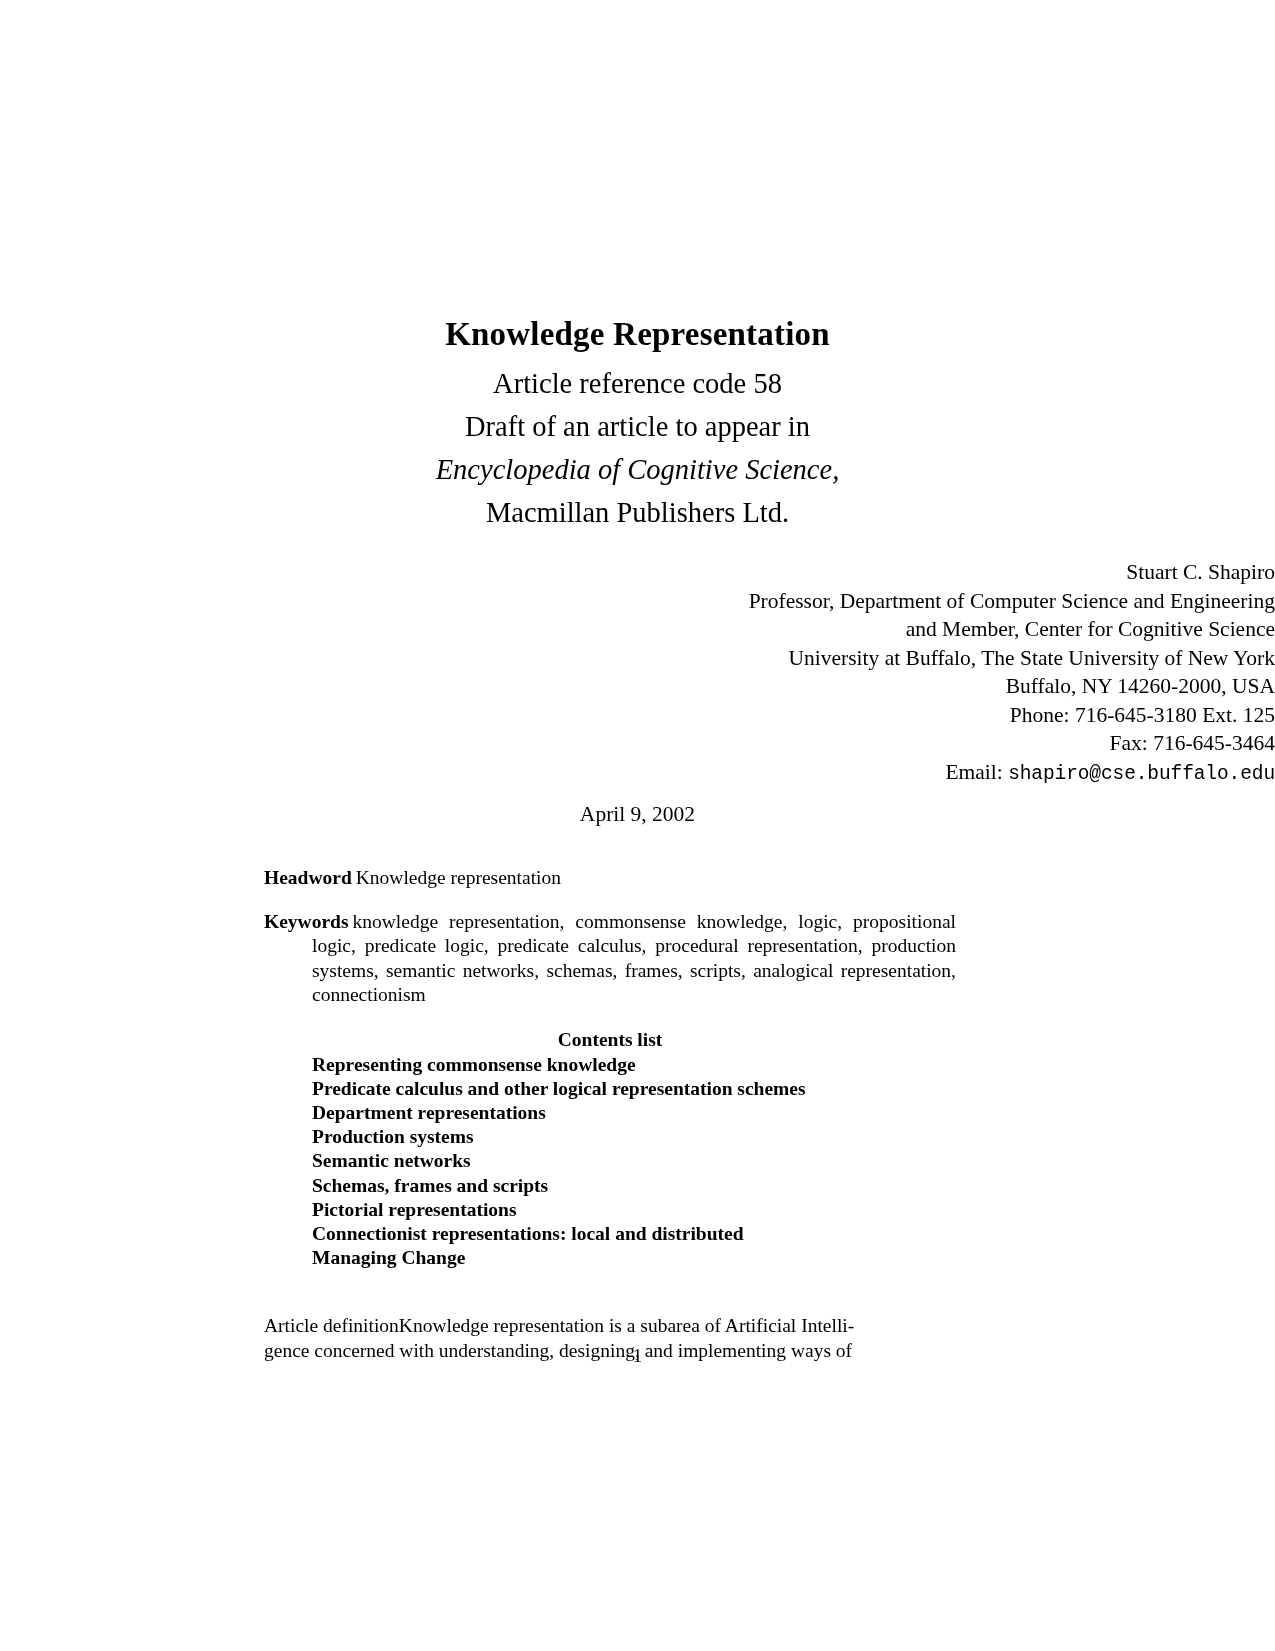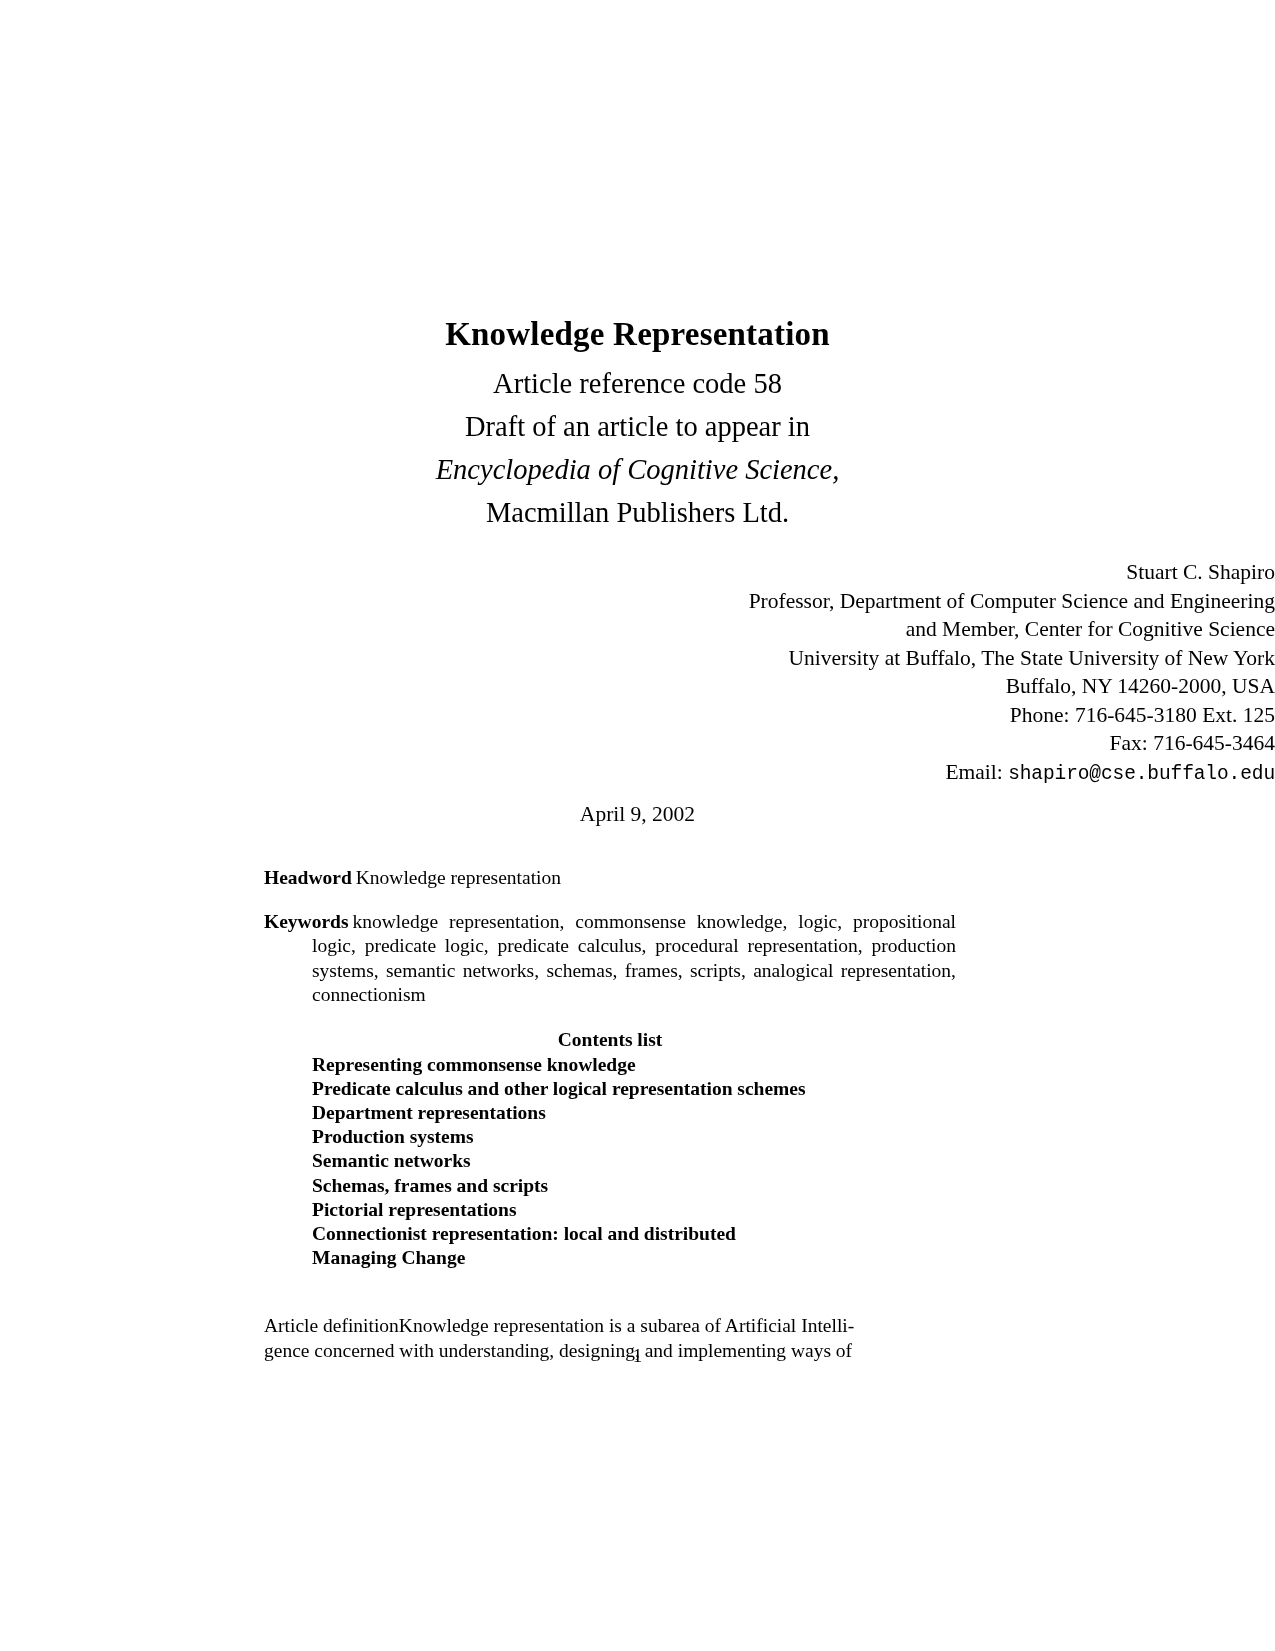--- a/index.html
+++ b/index.html
@@ -204,21 +204,21 @@
     <div class="entry tight">
       <div class="contents-head">Contents list</div>
       <ul class="contents-list">
         <li>Representing commonsense knowledge</li>
         <li>Predicate calculus and other logical representation schemes</li>
         <li>Department representations</li>
         <li>Production systems</li>
         <li>Semantic networks</li>
         <li>Schemas, frames and scripts</li>
         <li>Pictorial representations</li>
-        <li>Connectionist representation: local and distributed</li>
+        <li>Connectionist representations: local and distributed</li>
         <li>Managing Change</li>
       </ul>
     </div>
 
     <div class="spacer-def"></div>
 
     <div class="entry">
       <div class="def-para">
         <span class="def-line first"><span class="lbl">Article definition</span><span class="body-text">Knowledge representation is a subarea of Artificial Intelli-</span></span>
         <span class="def-line">gence concerned with understanding, designing, and implementing ways of</span>

